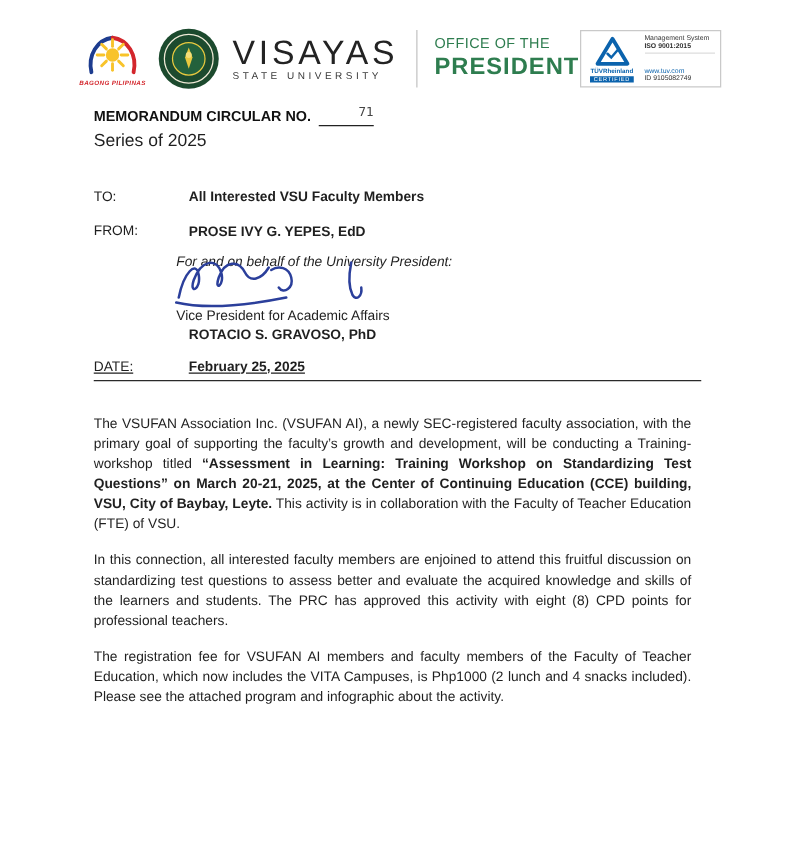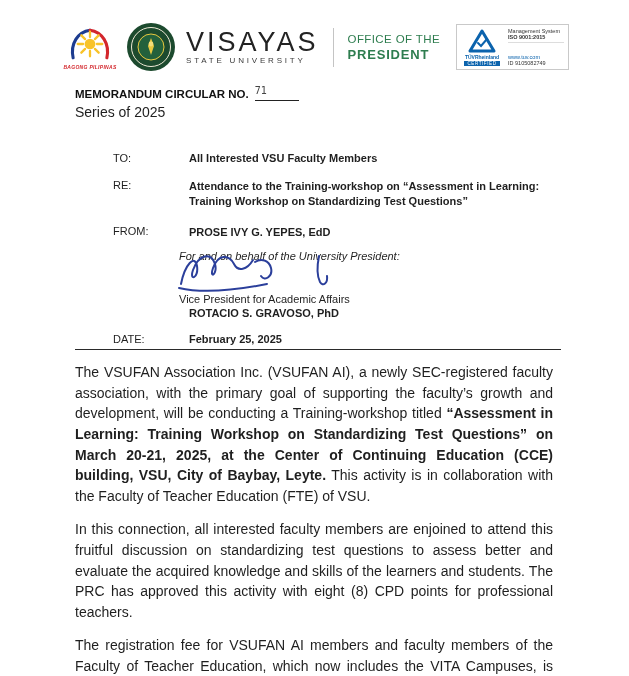--- a/index.html
+++ b/index.html
@@ -13,48 +13,48 @@
   .bp-logo { width:56px; text-align:center; flex:0 0 auto; }
   .bp-logo svg { width:46px; height:40px; display:block; margin:0 auto; }
   .bp-label { font-size:5px; font-weight:bold; font-style:italic; color:#d3262c; letter-spacing:.3px; white-space:nowrap; }
   .vsu-seal { flex:0 0 auto; margin-left:8px; }
   .vsu-seal svg { width:50px; height:50px; display:block; }
   .wordmark { margin-left:10px; flex:0 0 auto; }
   .wm-main { font-size:27px; letter-spacing:3px; color:#232323; line-height:1; }
   .wm-sub { font-size:8px; letter-spacing:2.8px; color:#3a3a3a; margin-top:0; }
   .office { border-left:1px solid #c4c4c4; padding:5px 0 5px 14px; margin-left:14px; flex:0 0 auto; }
   .office-l1 { font-size:11.5px; letter-spacing:.4px; color:#2e7d4f; }
-  .office-l2 { font-size:13px; font-weight:bold; letter-spacing:.8px; color:#2e7d4f; margin-top:2px; }
+  .office-l2 { font-size:19px; font-weight:bold; letter-spacing:.8px; color:#2e7d4f; margin-top:2px; }
   .tuv { margin-left:auto; display:flex; border:1px solid #c9c9c9; padding:3px 4px; gap:5px; align-items:stretch; background:#fff; }
   .tuv-left { width:42px; display:flex; flex-direction:column; align-items:center; }
   .tuv-mark svg { width:30px; height:26px; display:block; }
   .tuv-brand { font-size:5px; color:#0b63ad; font-weight:bold; white-space:nowrap; }
   .tuv-cert { font-size:4.5px; background:#0b63ad; color:#fff; padding:0 3px; letter-spacing:.6px; margin-top:1px; }
   .tuv-right { display:flex; flex-direction:column; justify-content:space-between; width:56px; font-size:5.5px; color:#333; }
   .tuv-right .top { border-bottom:1px solid #ddd; padding-bottom:2px; }
   .tuv-right .iso { font-weight:bold; }
   .tuv-right .web { color:#0b63ad; }
   
   .memo { padding:0 68px 0 75px; margin-top:16px; }
   .memo-title-row { font-weight:bold; font-size:11.5px; color:#111; }
-  .memo-no-slot { display:inline-block; width:44px; border-bottom:1.4px solid #222; text-align:left; margin-left:6px; }
+  .memo-no-slot { display:inline-block; width:44px; border-bottom:1.4px solid #222; text-align:right; margin-left:6px; }
   .memo-no { display:inline-block; transform:translateY(-4px); font-size:10px; font-weight:normal;
              color:#444; font-family:"DejaVu Sans Mono", monospace; }
   .series { font-size:14px; margin-top:3px; }
   
-  .fields { padding:0 68px 0 113px; margin-top:32px; font-size:11px; }
+  .fields { padding:0 68px 0 75px; margin-top:32px; font-size:11px; }
   .frow { display:grid; grid-template-columns:66px 1fr; margin-bottom:15px; }
   .b { font-weight:bold;margin-left:10px; }
   .fvalue div.line { line-height:1.35; }
   .obo { font-style:italic; margin-top:10px; }
   .sig-wrap { height:44px; margin-top:-14px; position:relative; }
   .sig-wrap svg { position:absolute; left:-8px; top:0; }
   
   .rule { margin:4px 68px 0 75px; border-top:1.4px solid #2a2a2a; }
-  .bodytext { padding:0 76px 0 75px; margin-top:12px; font-size:14px; line-height:1.47; text-align:justify; color:#1f1f1f; }
+  .bodytext { padding:0 76px 0 75px; margin-top:26px; font-size:11px; line-height:1.47; text-align:justify; color:#1f1f1f; }
   .bodytext p + p { margin-top:13px; }
 </style>
 </head>
 <body>
 
 <div class="page">
 
   <div class="header">
 
     <div class="bp-logo">
@@ -128,24 +128,20 @@
     <div class="series">Series of 2025</div>
   </div>
 
   <div class="fields">
 
     <div class="frow">
       <div class="flabel">TO:</div>
       <div class="fvalue b">All Interested VSU Faculty Members</div>
     </div>
 
-    <div class="frow">
-      <div class="flabel">RE:</div>
-      <div class="fvalue b" style="line-height:1.4;">Attendance to the Training-workshop on “Assessment in Learning: Training Workshop on Standardizing Test Questions”</div>
-    </div>
 
     <div class="frow" style="margin-bottom:12px;">
       <div class="flabel">FROM:</div>
       <div class="fvalue">
         <div class="line b">PROSE IVY G. YEPES, EdD</div>
         <div class="obo">For and on behalf of the University President:</div>
         <div class="sig-wrap">
           <svg width="190" height="46" viewBox="0 0 190 46">
             <g fill="none" stroke="#2b3f9b" stroke-width="2" stroke-linecap="round">
               <path d="M10,36 C14,16 24,6 26,18 C28,30 18,34 22,22 C28,6 40,4 44,16 C47,26 38,32 42,20 C47,6 58,6 63,16 C67,24 76,22 82,12"></path>
@@ -153,21 +149,21 @@
               <path d="M84,14 C90,10 98,12 100,20 C102,28 94,34 90,28"></path>
               <path d="M148,8 C146,18 146,28 149,34 C152,39 157,35 156,28"></path>
             </g>
           </svg>
         </div>
         <div class="line">Vice President for Academic Affairs</div>
         <div class="line b">ROTACIO S. GRAVOSO, PhD</div>
       </div>
     </div>
 
-    <div class="frow" style="margin-bottom:0;">
+    <div class="frow" style="margin-bottom:0;text-decoration:underline;">
       <div class="flabel">DATE:</div>
       <div class="fvalue b">February 25, 2025</div>
     </div>
   </div>
 
   <div class="rule"></div>
 
   <div class="bodytext">
     <p><span>The VSUFAN Association Inc. (VSUFAN AI), a newly SEC-registered faculty association, with the primary goal of supporting the faculty’s growth and development, will be conducting a Training-workshop titled </span><strong>“Assessment in Learning: Training Workshop on Standardizing Test Questions” on March 20-21, 2025, at the Center of Continuing Education (CCE) building, VSU, City of Baybay, Leyte.</strong><span> This activity is in collaboration with the Faculty of Teacher Education (FTE) of VSU.</span></p>
     <p>In this connection, all interested faculty members are enjoined to attend this fruitful discussion on standardizing test questions to assess better and evaluate the acquired knowledge and skills of the learners and students. The PRC has approved this activity with eight (8) CPD points for professional teachers.</p>

